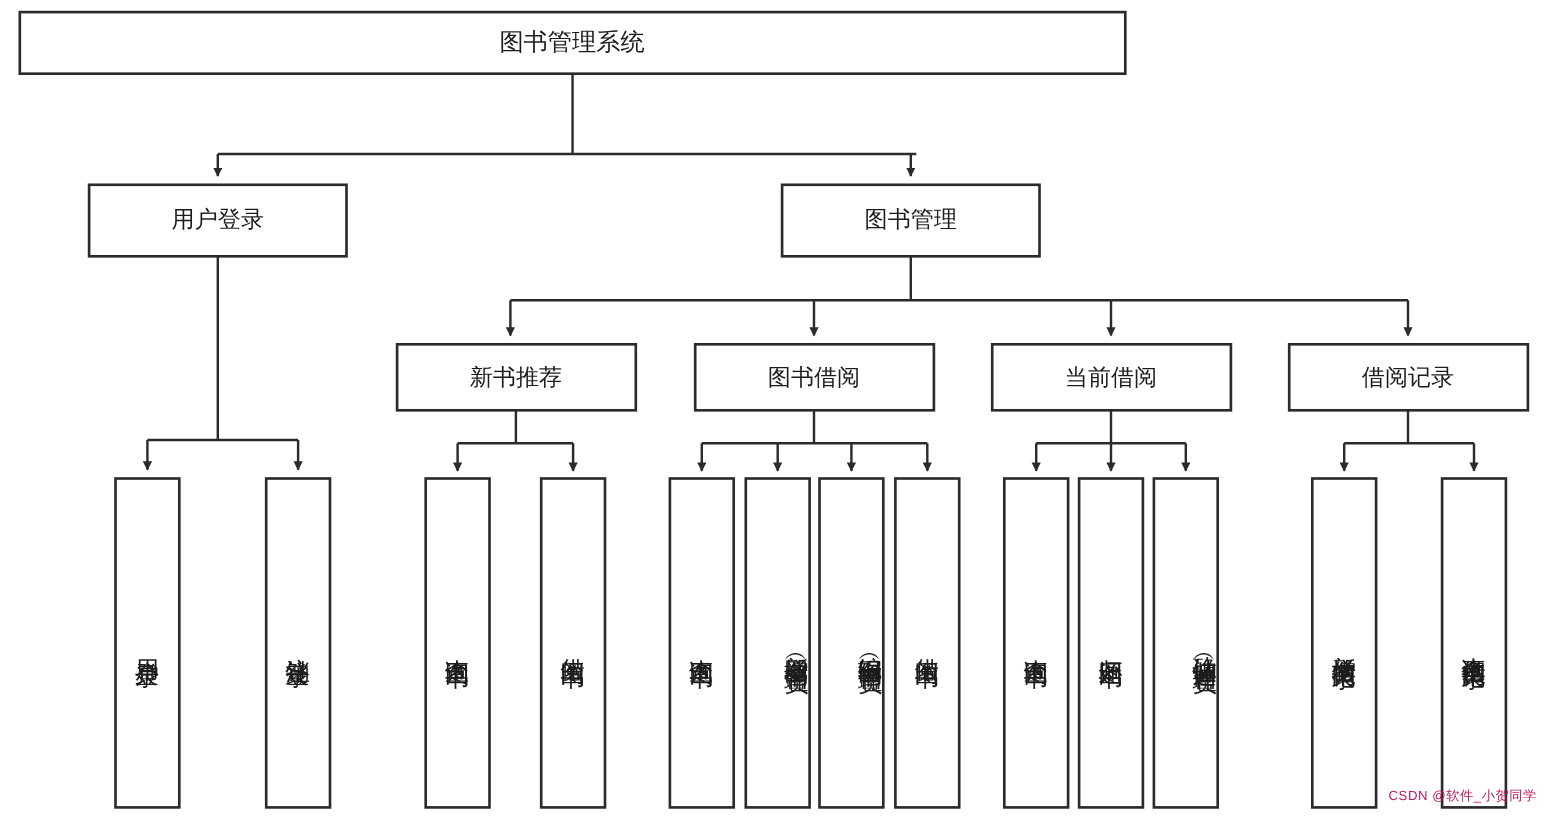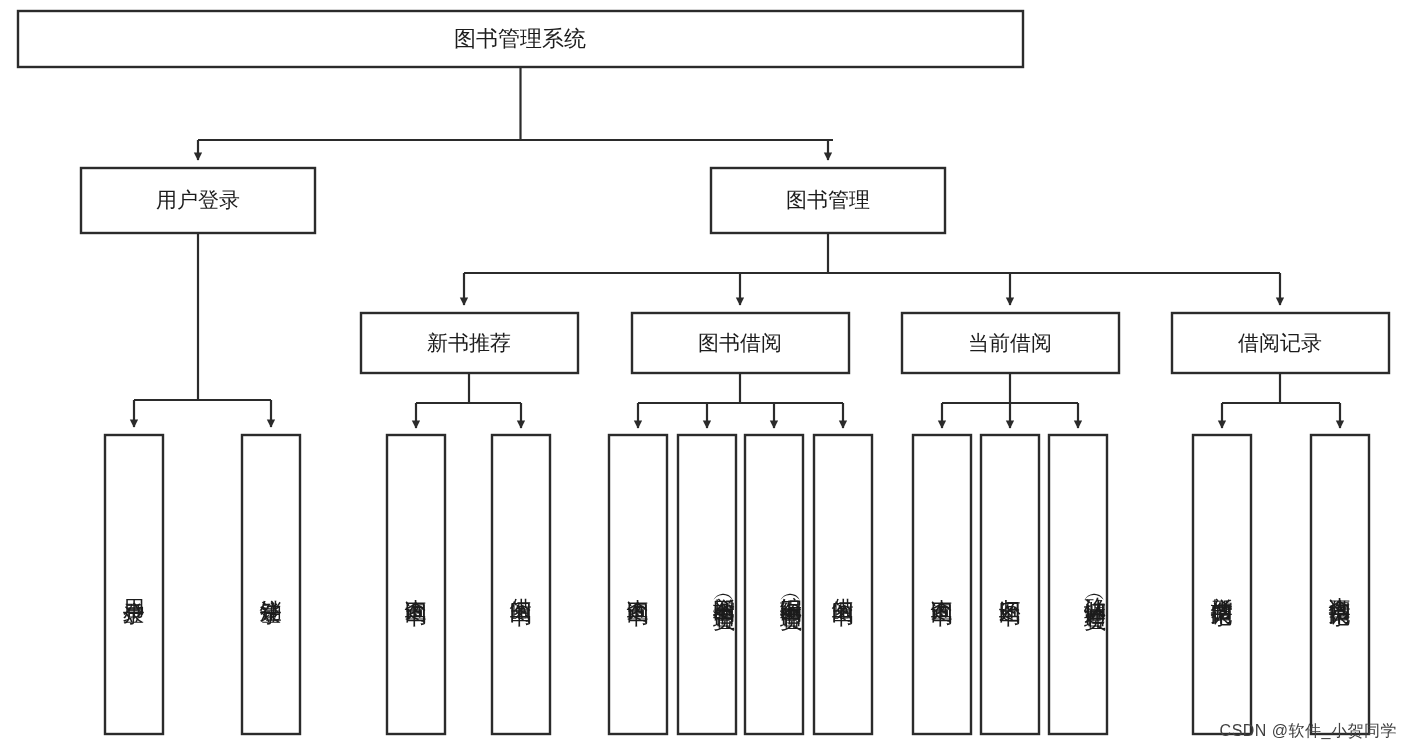--- a/index.html
+++ b/index.html
@@ -59,24 +59,24 @@
     line-height: 1.06;
     color: #1c1c1c;
     letter-spacing: 2px;
     white-space: nowrap;
     text-align: center;
     pointer-events: none;
   }
   .watermark {
     position: absolute;
     right: 8px;
-    bottom: 5px;
-    font-family: "Liberation Sans", "DejaVu Sans", sans-serif;
-    font-size: 16px;
-    color: #404040;
+    bottom: 15px;
+    font-family: "Liberation Sans", "DejaVu Sans", sans-serif;
+    font-size: 12px;
+    color: #be185d;
     letter-spacing: 0.5px;
     white-space: nowrap;
   }
 </style>
 </head>
 <body>
 
 <div id="diagram-root">
 
   <svg class="flow" viewBox="0 0 1405 747">

